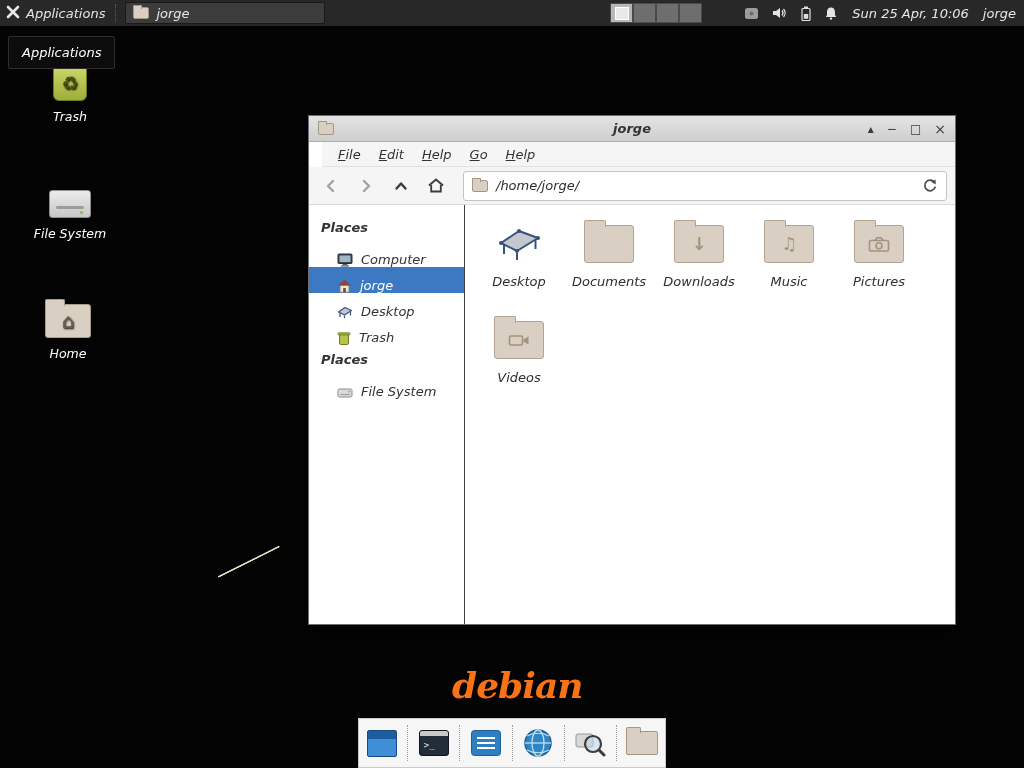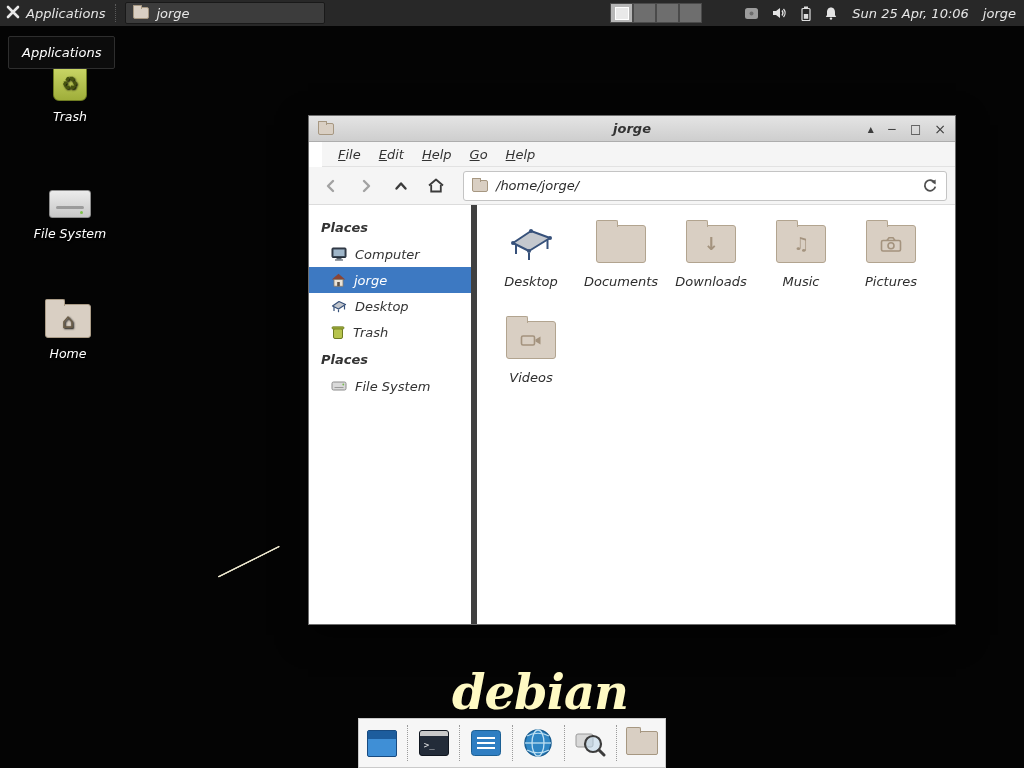--- a/index.html
+++ b/index.html
@@ -62,35 +62,35 @@
   .menubar { height:25px; background:#f5f5f5; border-bottom:1px solid #e2e2e2; display:flex; align-items:center; padding:0 7px; color:#333; flex:none;margin-left:13px; }
   .menu-item { display:inline-block; padding:3px 9px; }
   .menu-item::first-letter { text-decoration:underline; }
 
   .toolbar { height:38px; background:#f5f5f5; border-bottom:1px solid #dcdcdc; display:flex; align-items:center; padding:0 8px; gap:7px; flex:none; }
   .tool-btn { width:28px; height:28px; display:flex; align-items:center; justify-content:center; border-radius:3px; }
   .pathbar { flex:1; height:30px; background:#fff; border:1px solid #c4c4c4; border-radius:3px; display:flex; align-items:center; gap:8px; padding:0 8px; margin-left:6px; color:#2d2d2d; }
   .pathbar .reload { margin-left:auto; display:flex; }
 
   .content { flex:1; display:flex; min-height:0; }
-  .sidebar { width:168px; border-right:6px solid #404040; padding-top:8px; color:#333; flex:none; }
+  .sidebar { width:156px; border-right:1px solid #404040; padding-top:8px; color:#333; flex:none; }
   .side-head { font-weight:bold; padding:7px 12px 6px 12px; }
-  .side-item { display:flex; align-items:center; gap:8px; height:26px; padding:0 12px 0 22px; }
+  .side-item { display:flex; align-items:flex-end; gap:8px; height:26px; padding:0 12px 0 28px; }
   .side-item svg { flex:none; }
   .side-item.selected { background:#3d79c2; color:#fff; }
 
   .files { flex:1; display:grid; grid-template-columns:repeat(5,90px); grid-auto-rows:96px; align-content:start; padding:16px 0 0 9px; }
   .file { display:flex; flex-direction:column; align-items:center; }
   .file .icwrap { height:46px; display:flex; align-items:center; justify-content:center; }
   .file .name { margin-top:7px; color:#2d2d2d; }
 
   .statusbar { height:28px; background:#f2f2f2; border-top:1px solid #d9d9d9; display:flex; align-items:center; padding-left:12px; font-size:12.5px; color:#4c4c4c; flex:none; }
 
   
-  .debian { position:absolute; left:452px; top:664px; width:120px; text-align:center; color:#fef9c3; font-family:"DejaVu Serif","Liberation Serif",serif; font-weight:bold; font-size:48px; letter-spacing:-1px; }
+  .debian { position:absolute; left:452px; top:664px; width:120px; text-align:center; color:#f97316; font-family:"DejaVu Serif","Liberation Serif",serif; font-weight:bold; font-size:36px; letter-spacing:-1px; }
 
   
   .dock { position:absolute; left:358px; top:718px; width:308px; height:50px; background:#f6f6f6; border:1px solid #cacaca; display:flex; align-items:center; justify-content:center; padding:0 4px; }
   .dock-sep { width:1px; height:36px; border-left:1px dotted #9b9b9b; margin:0 7px; }
   .dock-item { width:38px; height:40px; display:flex; align-items:center; justify-content:center; }
   .ico-window { position:relative; width:30px; height:27px; background:#3f8fd6; border:1px solid #174a80; border-radius:2px; overflow:hidden; }
   .ico-window::before { content:""; position:absolute; top:0; left:0; right:0; height:8px; background:#1d5d9d; }
   .ico-term { position:relative; width:30px; height:26px; background:#232c39; border:1px solid #10161f; border-radius:3px; overflow:hidden; }
   .ico-term::before { content:""; position:absolute; top:0; left:0; right:0; height:5px; background:#c9c9c9; }
   .ico-term .prompt { position:absolute; left:4px; top:9px; color:#e8e8e8; font-size:9px; font-family:"DejaVu Sans Mono","Liberation Mono",monospace; }

